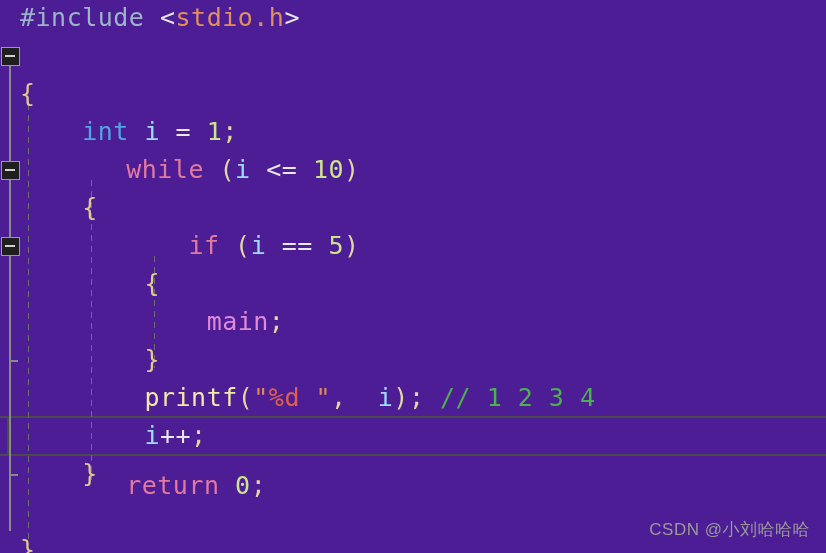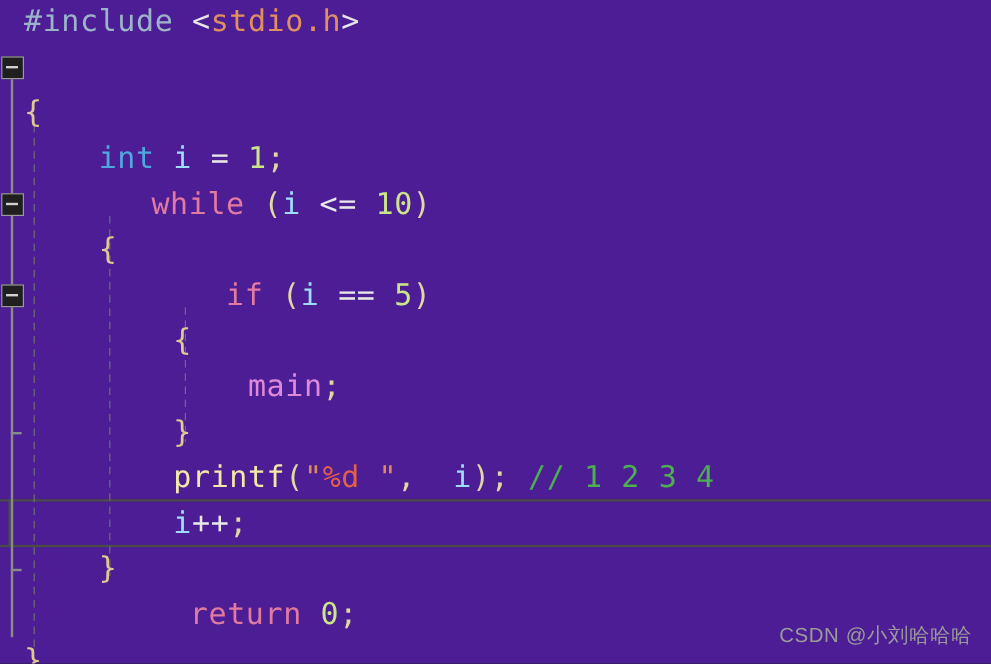--- a/index.html
+++ b/index.html
@@ -118,19 +118,19 @@
       <div class="line" style="top: 113px;"><span style="display: inline-block; width: 20px;"></span><span class="txt t-plain">    </span><span class="txt t-type">int</span><span class="txt t-plain"> </span><span class="txt t-ident">i</span><span class="txt t-plain"> </span><span class="txt t-op">=</span><span class="txt t-plain"> </span><span class="txt t-num">1</span><span class="txt t-punc">;</span></div>
       <div class="line" style="top: 151px;"><span style="display: inline-block; width: 20px;"></span><span class="txt t-plain">    </span><span class="txt t-kw">while</span><span class="txt t-plain"> </span><span class="txt t-punc">(</span><span class="txt t-ident">i</span><span class="txt t-plain"> </span><span class="txt t-op">&lt;=</span><span class="txt t-plain"> </span><span class="txt t-num">10</span><span class="txt t-punc">)</span></div>
       <div class="line" style="top: 189px;"><span style="display: inline-block; width: 20px;"></span><span class="txt t-plain">    </span><span class="txt t-brace">{</span></div>
       <div class="line" style="top: 227px;"><span style="display: inline-block; width: 20px;"></span><span class="txt t-plain">        </span><span class="txt t-kw">if</span><span class="txt t-plain"> </span><span class="txt t-punc">(</span><span class="txt t-ident">i</span><span class="txt t-plain"> </span><span class="txt t-op">==</span><span class="txt t-plain"> </span><span class="txt t-num">5</span><span class="txt t-punc">)</span></div>
       <div class="line" style="top: 265px;"><span style="display: inline-block; width: 20px;"></span><span class="txt t-plain">        </span><span class="txt t-brace">{</span></div>
       <div class="line" style="top: 303px;"><span style="display: inline-block; width: 20px;"></span><span class="txt t-plain">            </span><span class="txt t-kw2">main</span><span class="txt t-punc">;</span></div>
       <div class="line" style="top: 341px;"><span style="display: inline-block; width: 20px;"></span><span class="txt t-plain">        </span><span class="txt t-brace">}</span></div>
       <div class="line" style="top: 379px;"><span style="display: inline-block; width: 20px;"></span><span class="txt t-plain">        </span><span class="txt t-func">printf</span><span class="txt t-punc">(</span><span class="txt t-str">"</span><span class="txt t-fmt">%d</span><span class="txt t-str"> "</span><span class="txt t-punc">,</span><span class="txt t-plain">  </span><span class="txt t-ident">i</span><span class="txt t-punc">)</span><span class="txt t-punc">;</span><span class="txt t-plain"> </span><span class="txt t-comment">// 1 2 3 4</span></div>
       <div class="line" style="top: 417px;"><span style="display: inline-block; width: 20px;"></span><span class="txt t-plain">        </span><span class="txt t-ident">i</span><span class="txt t-op">++</span><span class="txt t-punc">;</span></div>
       <div class="line" style="top: 455px;"><span style="display: inline-block; width: 20px;"></span><span class="txt t-plain">    </span><span class="txt t-brace">}</span></div>
-      <div class="line" style="top: 493px; padding-left: 32px;"><span style="display: inline-block; width: 20px;"></span><span class="txt t-plain">    </span><span class="txt t-kw">return</span><span class="txt t-plain"> </span><span class="txt t-num">0</span><span class="txt t-punc">;</span></div>
+      <div class="line" style="top: 467px;"><span style="display: inline-block; width: 20px;"></span><span class="txt t-plain">    </span><span class="txt t-kw">return</span><span class="txt t-plain"> </span><span class="txt t-num">0</span><span class="txt t-punc">;</span></div>
       <div class="line" style="top: 531px;"><span style="display: inline-block; width: 20px;"></span><span class="txt t-brace">}</span></div>
     </div>
 
   <div class="watermark">CSDN @小刘哈哈哈</div>
 
 </div>
 
 </body></html>

